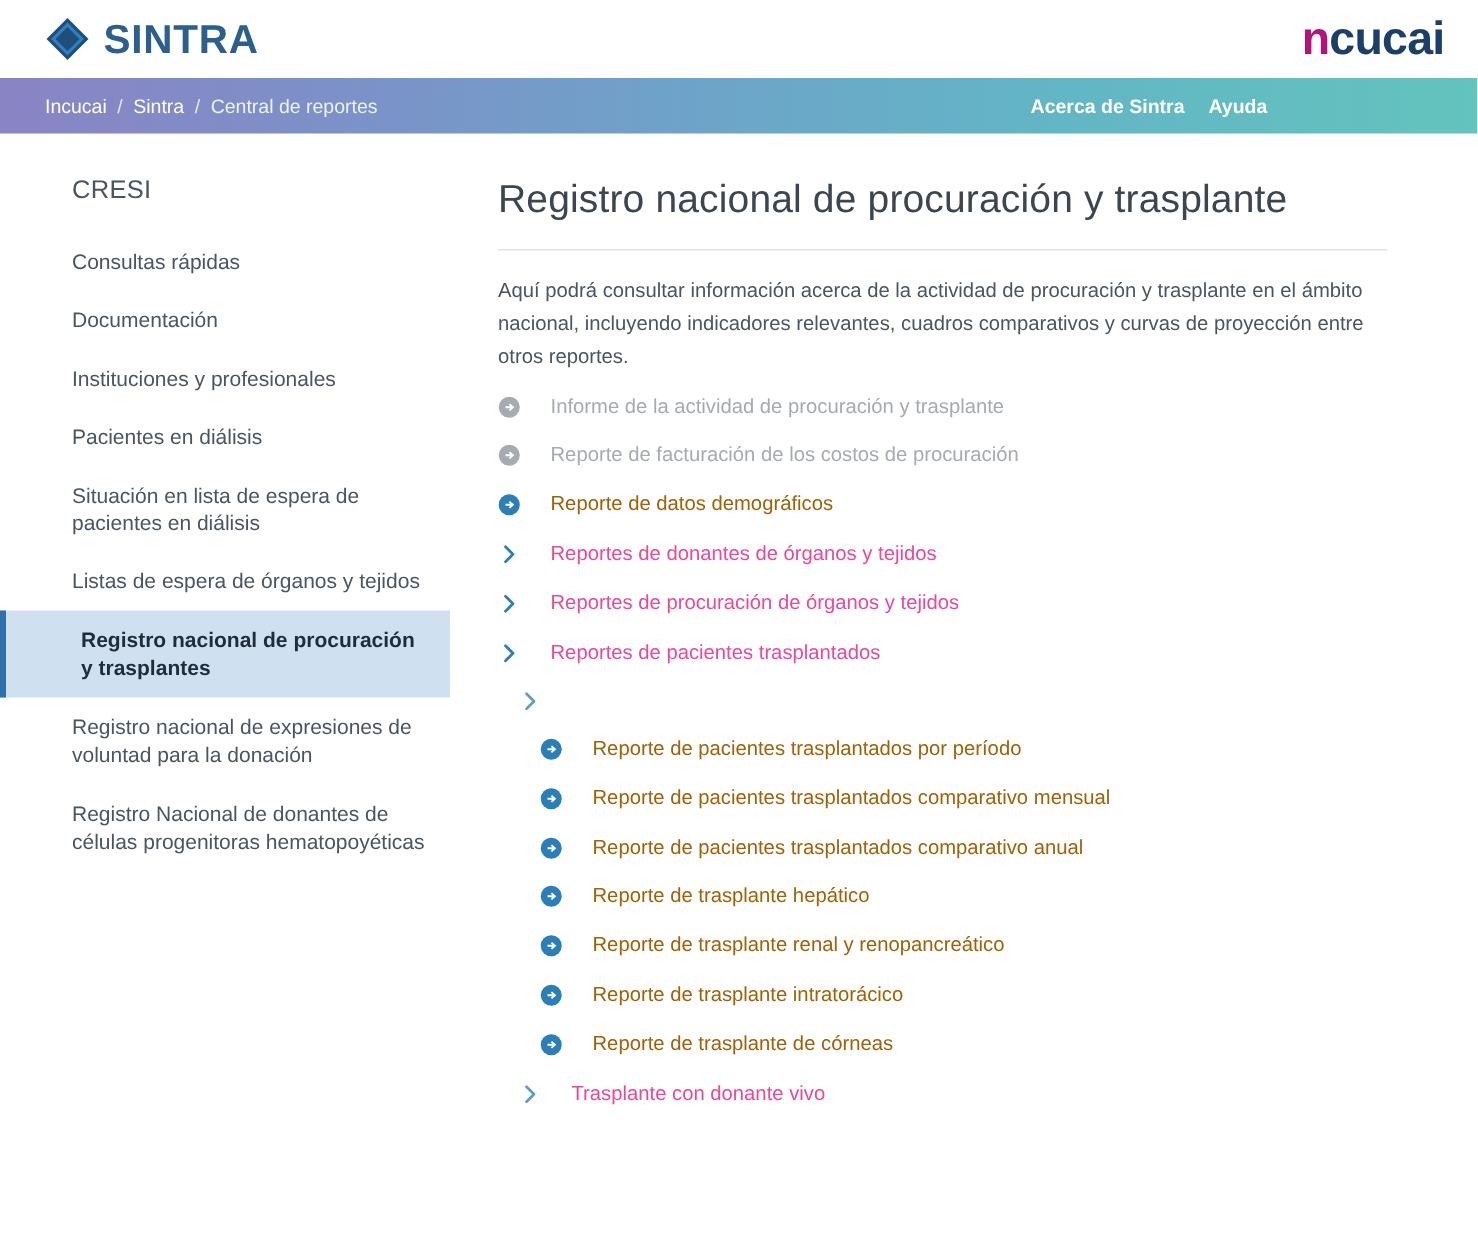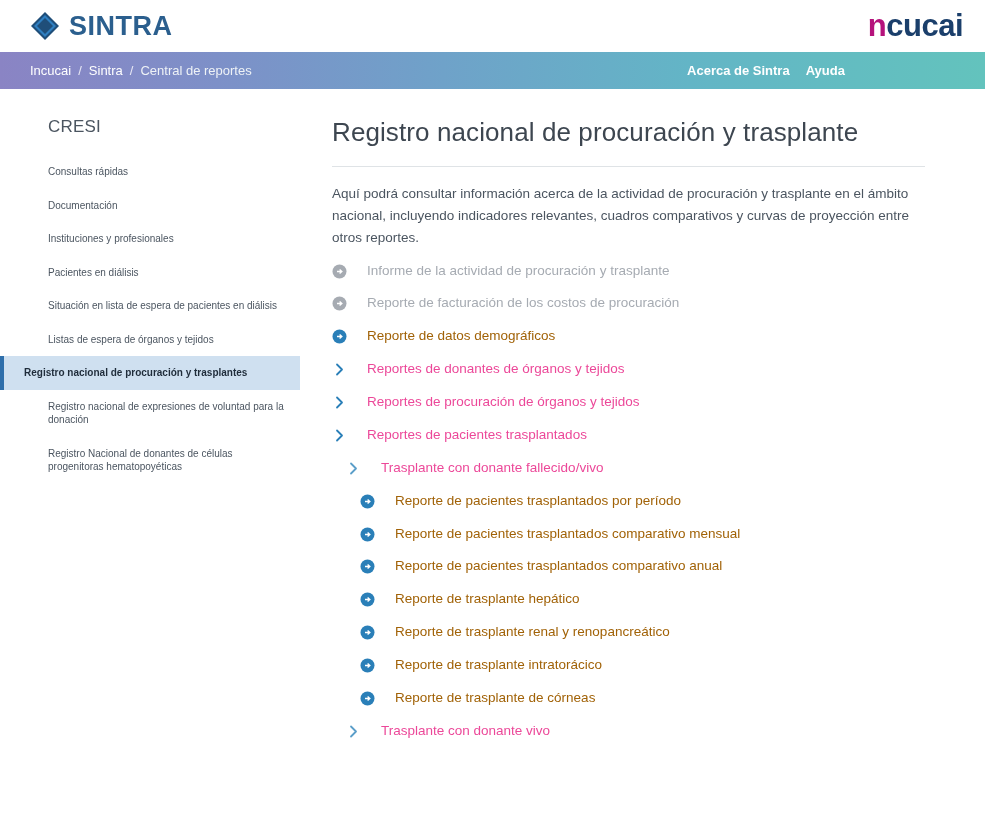--- a/index.html
+++ b/index.html
@@ -73,32 +73,32 @@
     padding: 28px 0 0 0;
   }
   .side-title {
     font-size: 17px;
     color: #4b5560;
     padding: 0 0 0 48px;
     margin-bottom: 18px;
     letter-spacing: 0.2px;
   }
   .side-item {
-    font-size: 10px;
+    font-size: 14px;
     color: #4b5560;
     padding: 10px 14px 10px 48px;
     line-height: 1.35;
     cursor: pointer;
   }
   .side-item.active {
     background: #cfe0f0;
     color: #1f2c3a;
     font-weight: bold;
     border-left: 4px solid #2f6fab;
-    padding-left: 20px;
+    padding-left: 50px;
   }
 
   
   .main {
     flex: 1;
     padding: 28px 60px 0 32px;
   }
   .page-title {
     font-size: 26px;
     font-weight: normal;
@@ -276,21 +276,20 @@
         </span>
         <span class="lbl">Reportes de pacientes trasplantados</span>
       </div>
 
       <div class="node branch indent-1">
         <span class="ico">
           <svg width="15" height="15" viewBox="0 0 15 15">
               <path d="M5 2.5 L10 7.5 L5 12.5" stroke="#5b9ec9" stroke-width="1.8" fill="none" stroke-linecap="round" stroke-linejoin="round"></path>
             </svg>
         </span>
-        <span class="lbl">Trasplante con donante fallecido/vivo</span>
       </div>
 
       <div class="node link indent-2">
         <span class="ico">
           <svg width="15" height="15" viewBox="0 0 15 15">
               <circle cx="7.5" cy="7.5" r="7" fill="#2a7fb8"></circle>
               <path d="M5 7.5 H9.4 M7.6 5.4 L9.9 7.5 L7.6 9.6" stroke="#ffffff" stroke-width="1.3" fill="none"></path>
             </svg>
         </span>
         <span class="lbl">Reporte de pacientes trasplantados por período</span>

